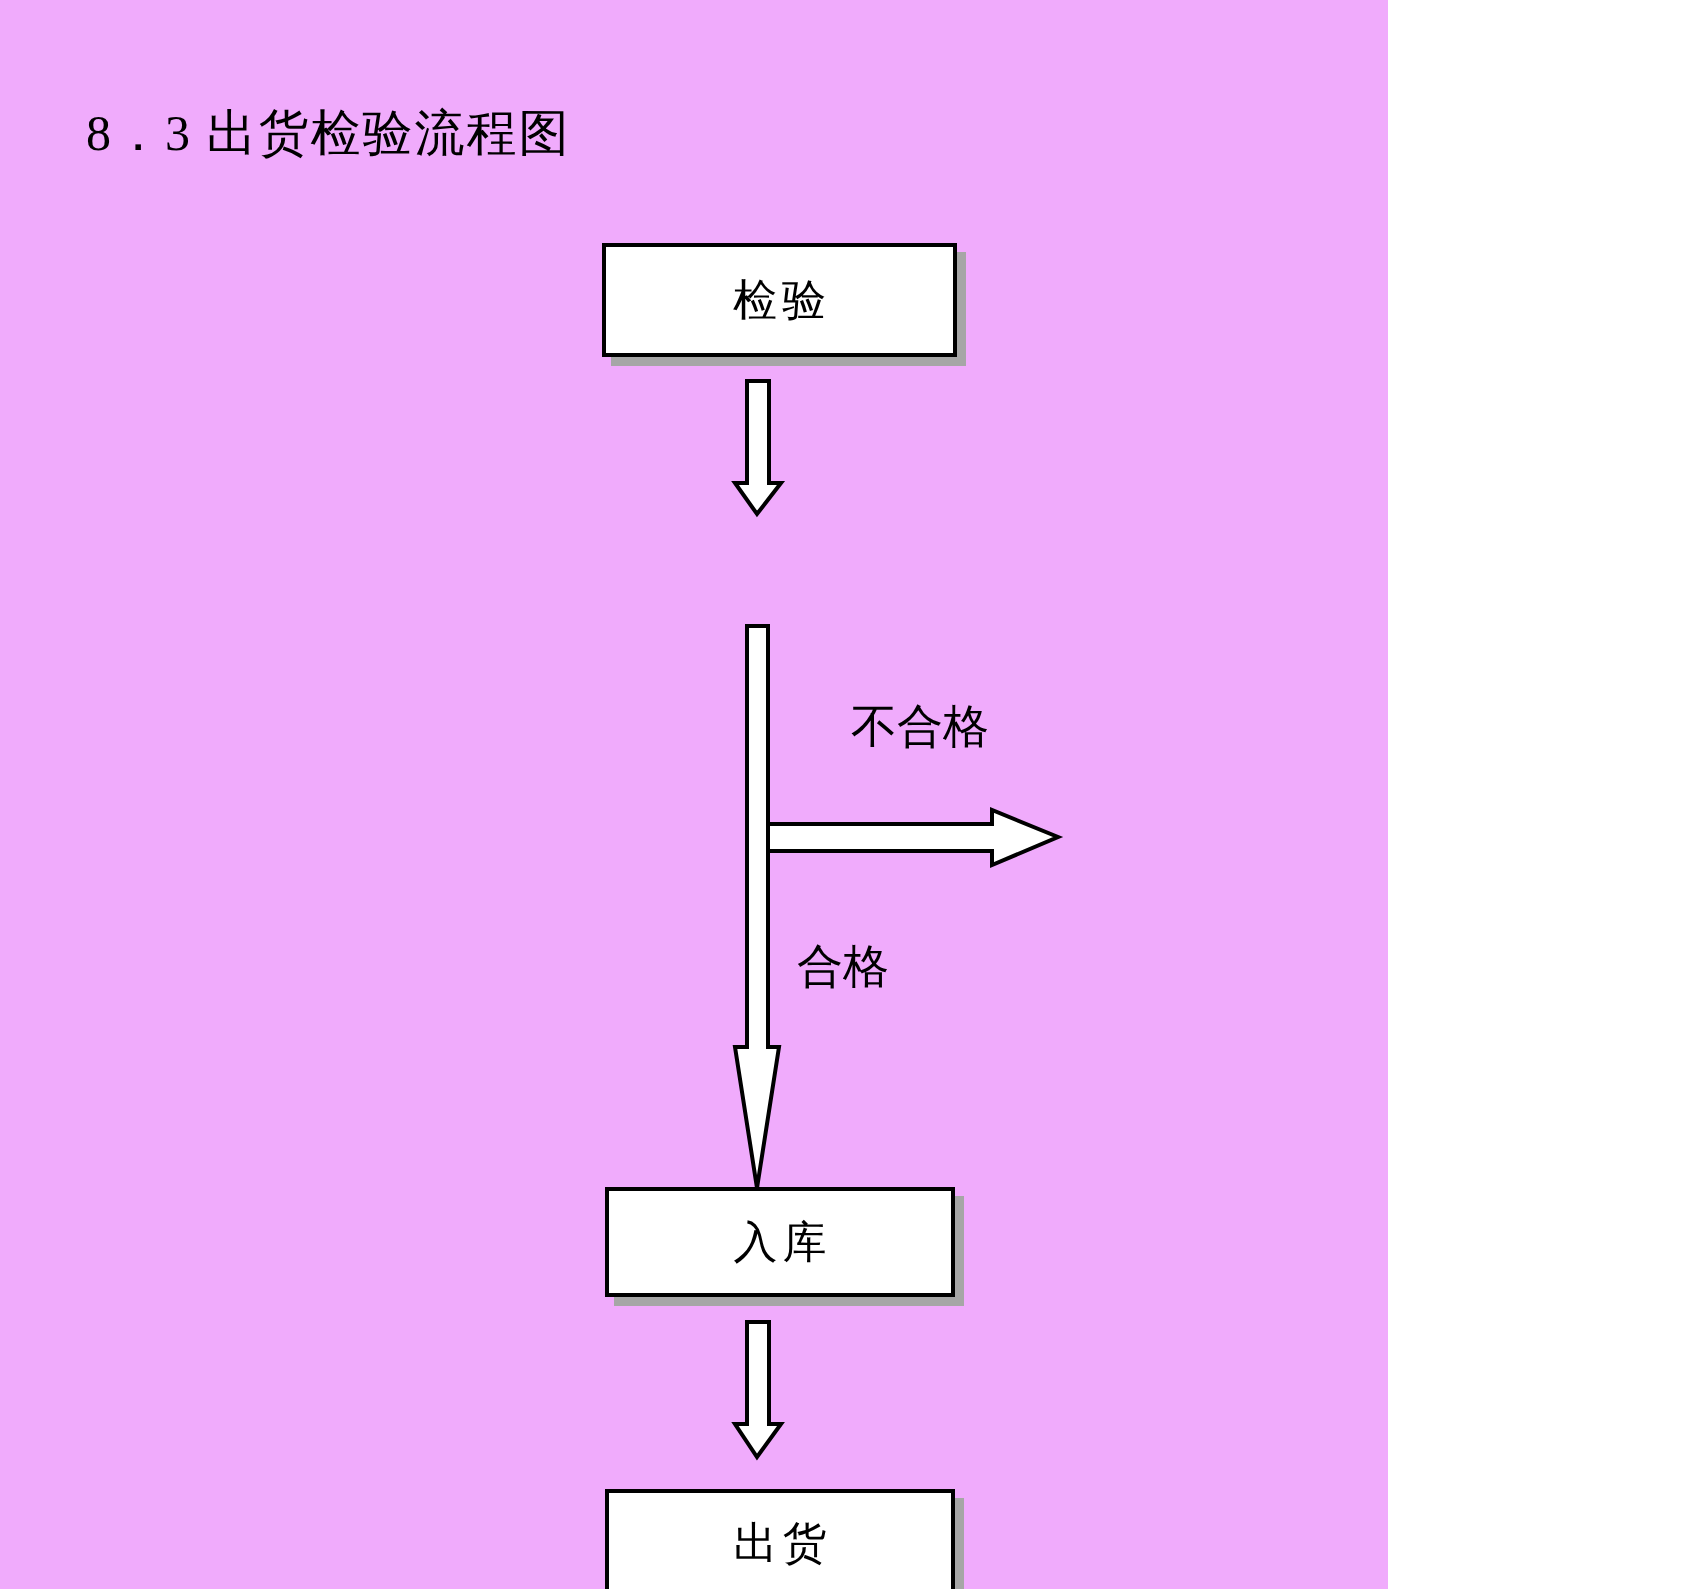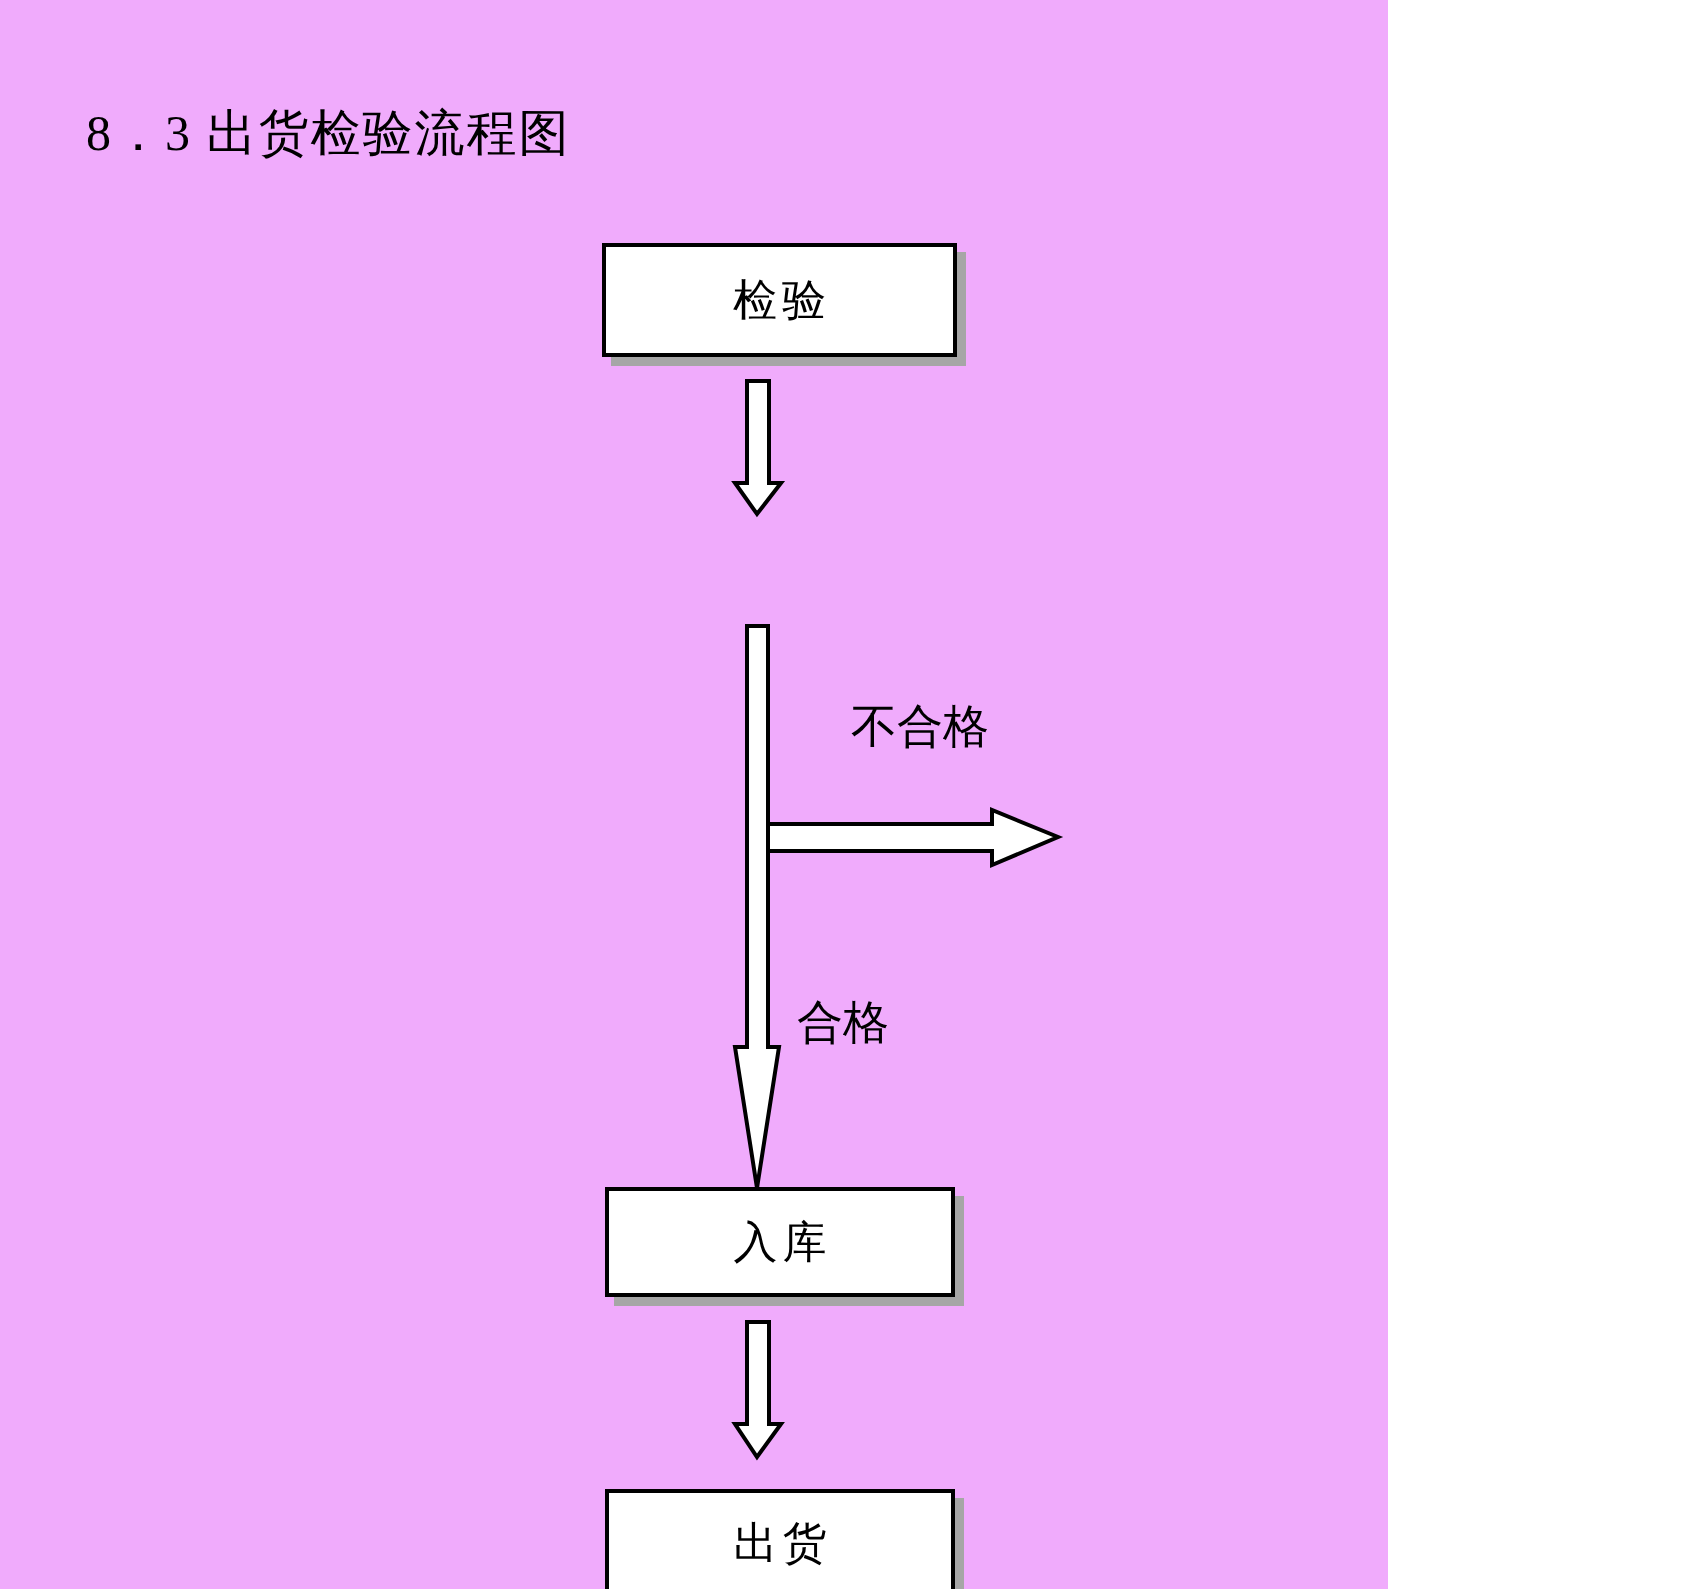--- a/index.html
+++ b/index.html
@@ -40,21 +40,21 @@
   .node-identification{left:603px;top:515px;width:353px;height:110px;}
   .node-ncr{left:1055px;top:770px;width:468px;height:114px;}
   .node-warehousing{left:605px;top:1187px;width:350px;height:110px;text-align:right;}
   .node-shipment{left:605px;top:1489px;width:350px;height:109px;}
   .edge-label{
     position:absolute;
     font-size:46px;
     white-space:nowrap;
   }
   .edge-label-fail{left:815px;top:696px;margin-left:36px;}
-  .edge-label-pass{left:797px;top:992px;}
+  .edge-label-pass{left:797px;top:936px;}
   .arrows{
     position:absolute;
     left:0;top:0;
     pointer-events:none;
   }
   .arrow-path{
     fill:#ffffff;
     stroke:#000000;
     stroke-width:4;
     stroke-linejoin:miter;

